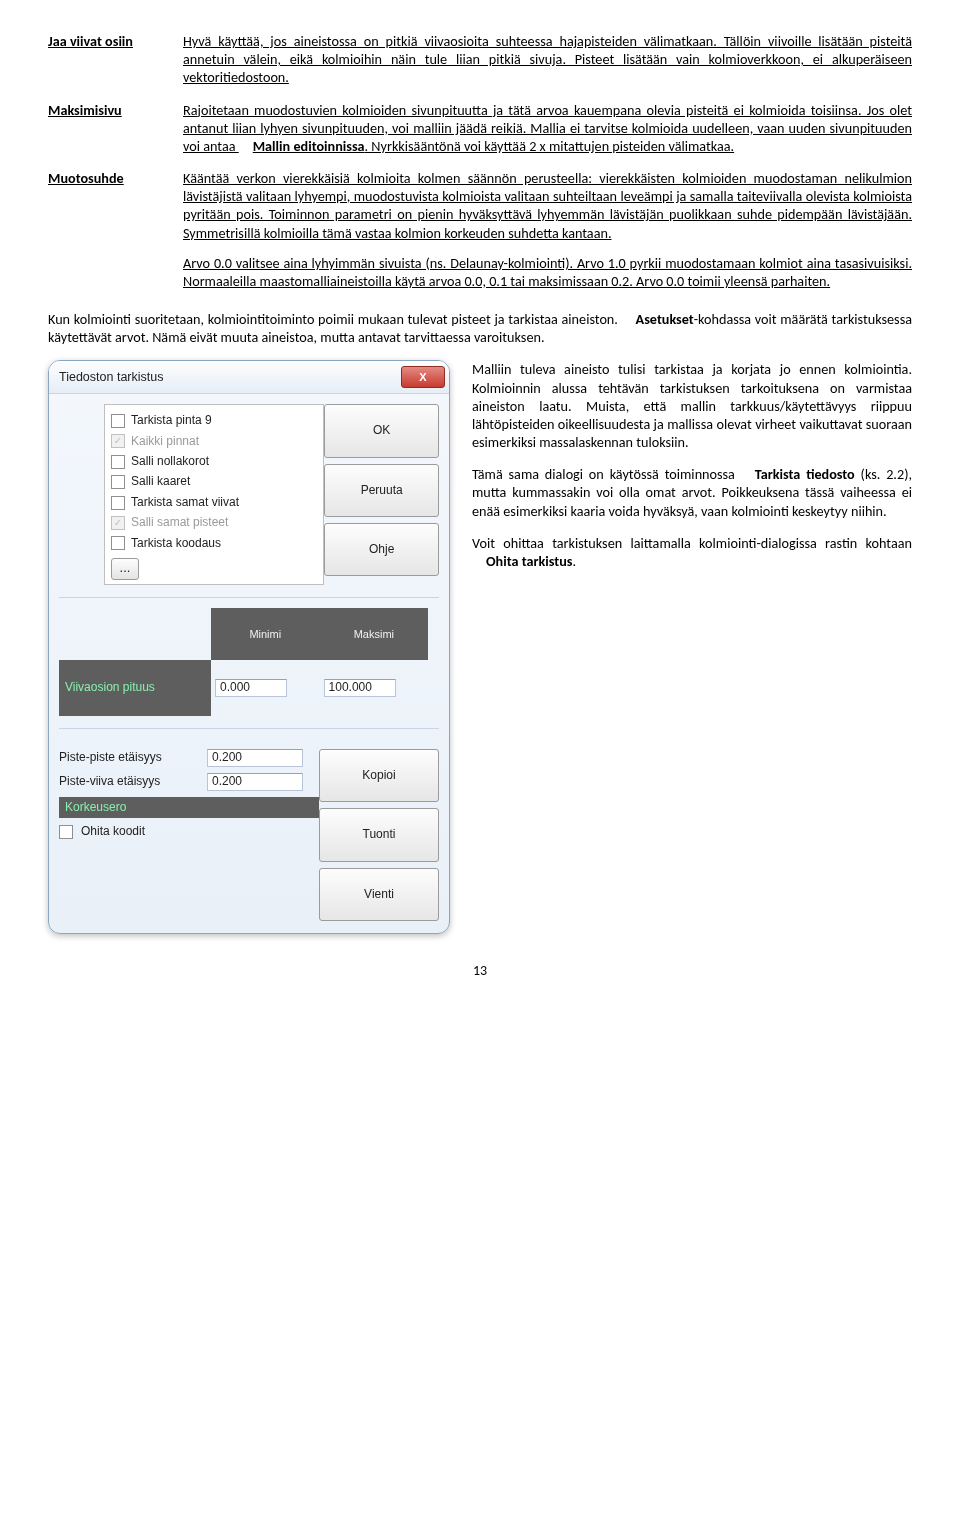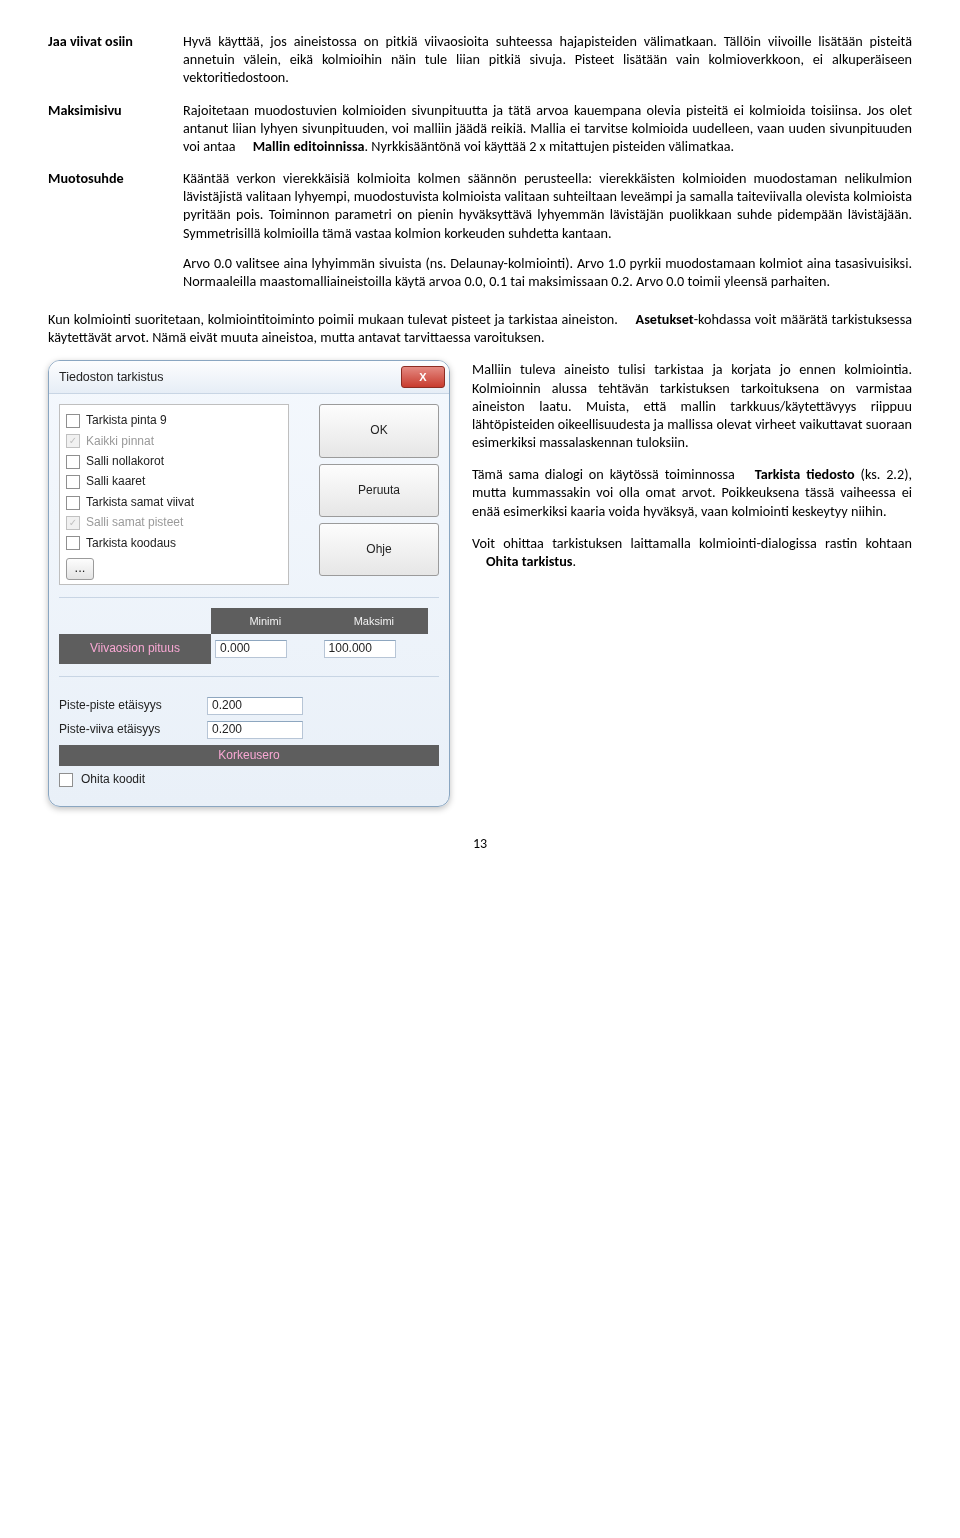--- a/index.html
+++ b/index.html
@@ -9,20 +9,21 @@
     margin: 0;
     padding: 32px 48px 40px 48px;
     width: 960px;
     box-sizing: border-box;
     background: #fff;
     line-height: 1.28;
   }
   .def-table {
     width: 100%;
     border-collapse: collapse;
+    text-decoration: underline;
   }
   .def-table td {
     vertical-align: top;
     padding: 0 0 14px 0;
   }
   .def-term {
     font-weight: bold;
     width: 135px;
     padding-right: 10px;
   }
@@ -85,20 +86,21 @@
     display: flex;
     align-items: stretch;
   }
   .panel-left {
     background: #fff;
     border: 1px solid #bfbfbf;
     width: 230px;
     box-sizing: border-box;
     padding: 6px 6px 4px 6px;
     font-size: 12px;
+    margin-left: 45px;
   }
   .panel-left .chk-row {
     display: flex;
     align-items: center;
     gap: 6px;
     padding: 2px 0 3px 0;
   }
   .chk {
     width: 12px; height: 12px;
     border: 1px solid #8f8f8f;
@@ -132,29 +134,28 @@
     border: none;
     border-top: 1px solid #c8d5e4;
     margin: 12px 0 10px 0;
   }
   .fields-table {
     width: 100%;
     font-size: 12px;
     border-collapse: collapse;
   }
   .fields-table td {
-    padding: 6px 4px;
+    padding: 19px 4px;
     vertical-align: middle;
   }
   .fld-label { width: 140px; }
   .fld-label.dark {
-    color: #f9a8d4;
+    color: #86efac;
     background: #5e5e5e;
     padding: 3px 6px;
-    text-align: center;
   }
   .fld-head {
     color: #f0f0f0;
     background: #5e5e5e;
     text-align: center;
     font-size: 11px;
     padding: 2px 0;
   }
   .fld-input {
     background: #fff;
@@ -313,20 +314,25 @@
             <span class="fld-input wide">0.200</span>
           </div>
           <div class="row2">
             <span class="metric-label fld-label dark" style="width:auto;flex:1">Korkeusero</span>
           </div>
           <div class="row2">
             <span class="chk"></span>
             <span>Ohita koodit</span>
           </div>
         </div>
+        <div class="btn-col lower">
+          <div class="win-btn">Kopioi</div>
+          <div class="win-btn">Tuonti</div>
+          <div class="win-btn">Vienti</div>
+        </div>
       </div>
     </div>
   </div>
 
   <div class="side-text">
     <p>Malliin tuleva aineisto tulisi tarkistaa ja korjata jo ennen kolmiointia. Kolmioinnin alussa tehtävän tarkistuksen tarkoituksena on varmistaa aineiston laatu. Muista, että mallin tarkkuus/käytettävyys riippuu lähtöpisteiden oikeellisuudesta ja mallissa olevat virheet vaikuttavat suoraan esimerkiksi massalaskennan tuloksiin.</p>
     <p>
       <span>Tämä sama dialogi on käytössä toiminnossa </span><span class="strong-inline">Tarkista tiedosto</span><span> (ks. 2.2), mutta kummassakin voi olla omat arvot. Poikkeuksena tässä vaiheessa ei enää esimerkiksi kaaria voida hyväksyä, vaan kolmiointi keskeytyy niihin.</span>
     </p>
     <p>

